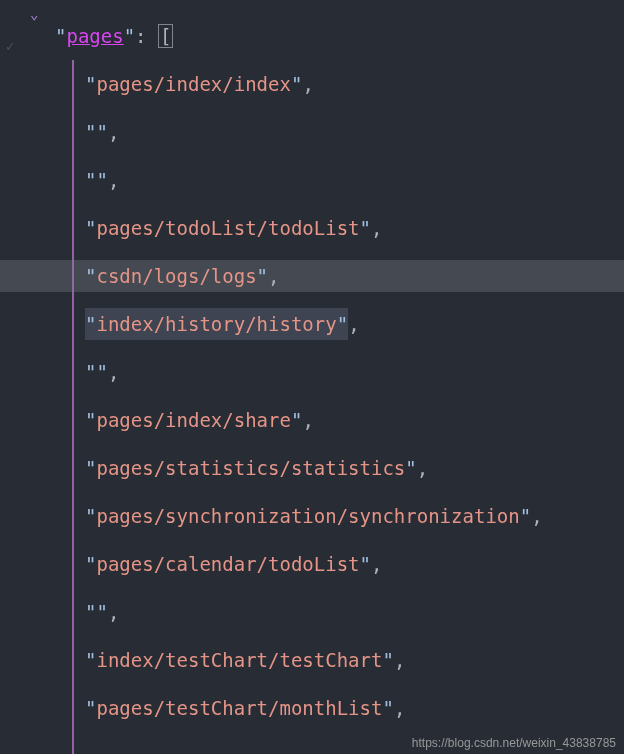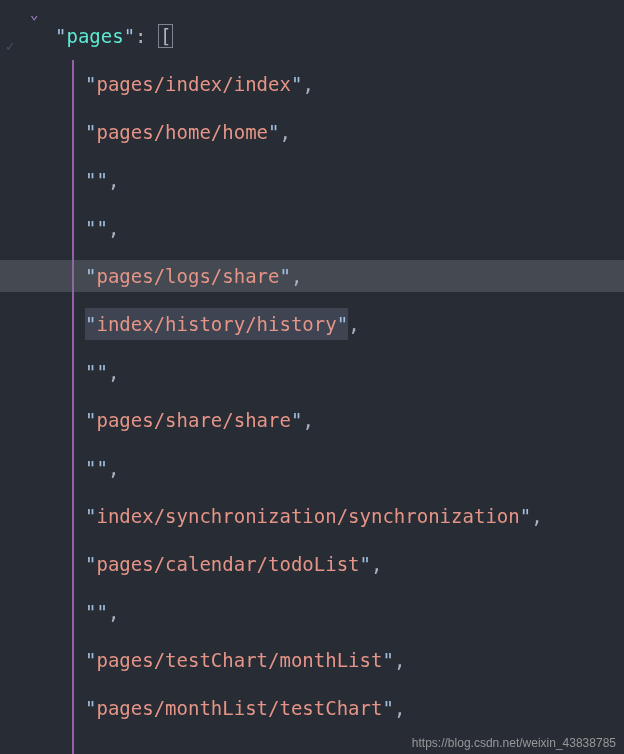--- a/index.html
+++ b/index.html
@@ -49,21 +49,22 @@
       top: 60px;
       bottom: 0;
       width: 2px;
       background: #c678dd;
       opacity: 0.7;
     }
     .key-quote {
       color: #a3c0e3;
     }
     .key {
-      color: #5eead4;
+      color: #d946ef;
+      text-decoration: underline;
     }
     .colon {
       color: #abb2bf;
     }
     .bracket-box {
       display: inline-block;
       border: 1px solid #7f848e;
       padding: 0 1px;
       line-height: 1.2;
       color: #abb2bf;
@@ -110,42 +111,42 @@
   <div class="indent-guide"></div>
 
   <div class="code-line">
     <span class="key-quote">"</span><span class="key">pages</span><span class="key-quote">"</span><span class="colon">: </span><span class="bracket-box">[</span>
   </div>
 
   <div id="entries-container">
       <div class="spacer"></div>
       <div class="code-line indent"><span class="str-quote">"</span><span class="str">pages/index/index</span><span class="str-quote">"</span><span class="comma">,</span></div>
       <div class="spacer"></div>
-      <div class="code-line indent"><span class="str-quote">"</span><span class="str">pages/home/home</span><span class="str-quote">"</span><span class="comma">,</span></div>
-      <div class="spacer"></div>
       <div class="code-line indent"><span class="str-quote">"</span><span class="str-quote">"</span><span class="comma">,</span></div>
       <div class="spacer"></div>
       <div class="code-line indent"><span class="str-quote">"</span><span class="str-quote">"</span><span class="comma">,</span></div>
       <div class="spacer"></div>
-      <div class="code-line indent highlighted"><span class="str-quote">"</span><span class="str">pages/logs/share</span><span class="str-quote">"</span><span class="comma">,</span></div>
+      <div class="code-line indent"><span class="str-quote">"</span><span class="str">pages/todoList/todoList</span><span class="str-quote">"</span><span class="comma">,</span></div>
+      <div class="spacer"></div>
+      <div class="code-line indent highlighted"><span class="str-quote">"</span><span class="str">csdn/logs/logs</span><span class="str-quote">"</span><span class="comma">,</span></div>
       <div class="spacer"></div>
       <div class="code-line indent"><span class="selection-bg"><span class="str-quote">"</span><span class="str">index/history/history</span><span class="str-quote">"</span></span><span class="comma">,</span></div>
       <div class="spacer"></div>
       <div class="code-line indent"><span class="str-quote">"</span><span class="str-quote">"</span><span class="comma">,</span></div>
       <div class="spacer"></div>
-      <div class="code-line indent"><span class="str-quote">"</span><span class="str">pages/share/share</span><span class="str-quote">"</span><span class="comma">,</span></div>
+      <div class="code-line indent"><span class="str-quote">"</span><span class="str">pages/index/share</span><span class="str-quote">"</span><span class="comma">,</span></div>
       <div class="spacer"></div>
-      <div class="code-line indent"><span class="str-quote">"</span><span class="str-quote">"</span><span class="comma">,</span></div>
+      <div class="code-line indent"><span class="str-quote">"</span><span class="str">pages/statistics/statistics</span><span class="str-quote">"</span><span class="comma">,</span></div>
       <div class="spacer"></div>
-      <div class="code-line indent"><span class="str-quote">"</span><span class="str">index/synchronization/synchronization</span><span class="str-quote">"</span><span class="comma">,</span></div>
+      <div class="code-line indent"><span class="str-quote">"</span><span class="str">pages/synchronization/synchronization</span><span class="str-quote">"</span><span class="comma">,</span></div>
       <div class="spacer"></div>
       <div class="code-line indent"><span class="str-quote">"</span><span class="str">pages/calendar/todoList</span><span class="str-quote">"</span><span class="comma">,</span></div>
       <div class="spacer"></div>
       <div class="code-line indent"><span class="str-quote">"</span><span class="str-quote">"</span><span class="comma">,</span></div>
       <div class="spacer"></div>
+      <div class="code-line indent"><span class="str-quote">"</span><span class="str">index/testChart/testChart</span><span class="str-quote">"</span><span class="comma">,</span></div>
+      <div class="spacer"></div>
       <div class="code-line indent"><span class="str-quote">"</span><span class="str">pages/testChart/monthList</span><span class="str-quote">"</span><span class="comma">,</span></div>
-      <div class="spacer"></div>
-      <div class="code-line indent"><span class="str-quote">"</span><span class="str">pages/monthList/testChart</span><span class="str-quote">"</span><span class="comma">,</span></div>
     </div>
 
 </div>
 
 <div class="watermark">https://blog.csdn.net/weixin_43838785</div>
 
 </body></html>

